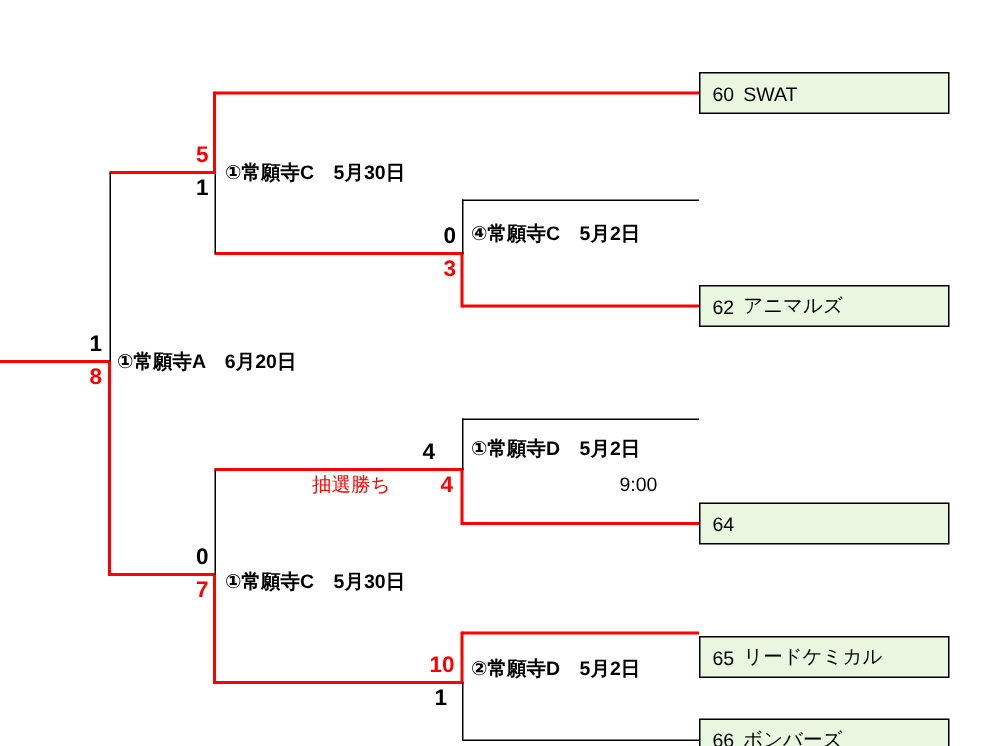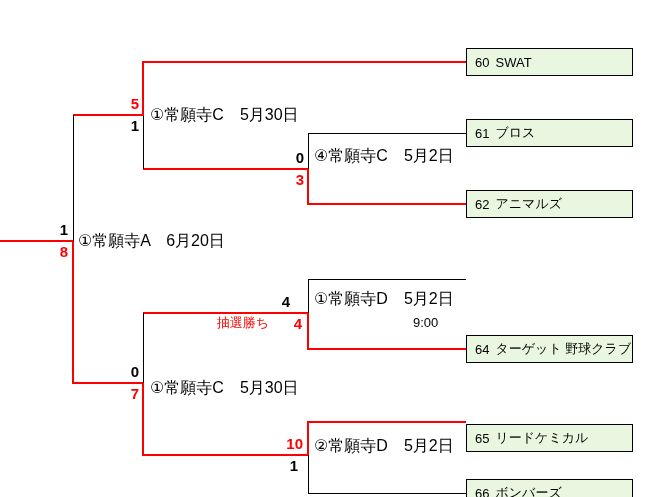--- a/index.html
+++ b/index.html
@@ -9,27 +9,27 @@
   }
   .ln{position:absolute;}
   .red{background:#ff0000;}
   .blk{background:#000000;}
   .team{
     position:absolute;left:466px;width:167px;height:28px;box-sizing:border-box;
     background:#eaf7e0;border:1px solid #000;
     display:flex;align-items:center;padding-left:8px;font-size:13px;white-space:nowrap;
   }
   .team .seed{margin-right:6px;}
-  .lbl{position:absolute;font-size:16px;line-height:14px;white-space:nowrap;}
+  .lbl{position:absolute;font-size:13px;line-height:14px;white-space:nowrap;font-weight:bold;}
   .score{
     position:absolute;width:40px;text-align:right;
     font-size:15px;line-height:18px;font-weight:bold;white-space:nowrap;
   }
   .score.win{color:#ff0000;}
-  .note{position:absolute;width:70px;text-align:center;font-size:13px;line-height:14px;color:#ff0000;white-space:nowrap;}
+  .note{position:absolute;width:70px;text-align:left;font-size:13px;line-height:14px;color:#ff0000;white-space:nowrap;}
   .time{position:absolute;font-size:13px;line-height:14px;white-space:nowrap;text-align:center;}
 </style>
 </head>
 <body>
 
 <div id="bracket">
 
   <div class="ln red" style="left:143px;top:33px;width:323px;height:2px"></div>
   <div class="ln red" style="left:142px;top:33px;width:2px;height:55px"></div>
   <div class="ln red" style="left:73px;top:86px;width:71px;height:2px"></div>
@@ -54,31 +54,26 @@
   <div class="ln blk" style="left:143px;top:285px;width:1px;height:70px"></div>
   <div class="ln blk" style="left:308px;top:251px;width:158px;height:1px"></div>
   <div class="ln blk" style="left:308px;top:251px;width:1px;height:34px"></div>
   <div class="ln blk" style="left:308px;top:427px;width:1px;height:39px"></div>
   <div class="ln blk" style="left:308px;top:465px;width:158px;height:1px"></div>
 
   <div class="team" style="top:20px">
     <span class="seed">60</span>
       <span>SWAT</span>
   </div>
-  <div class="team" style="top:91px">
-    <span class="seed">61</span>
-      <span>ブロス</span>
-  </div>
   <div class="team" style="top:162px">
     <span class="seed">62</span>
       <span>アニマルズ</span>
   </div>
   <div class="team" style="top:307px">
     <span class="seed">64</span>
-      <span>ターゲット 野球クラブ</span>
   </div>
   <div class="team" style="top:396px">
     <span class="seed">65</span>
       <span>リードケミカル</span>
   </div>
   <div class="team" style="top:451px">
     <span class="seed">66</span>
       <span>ボンバーズ</span>
   </div>
 

